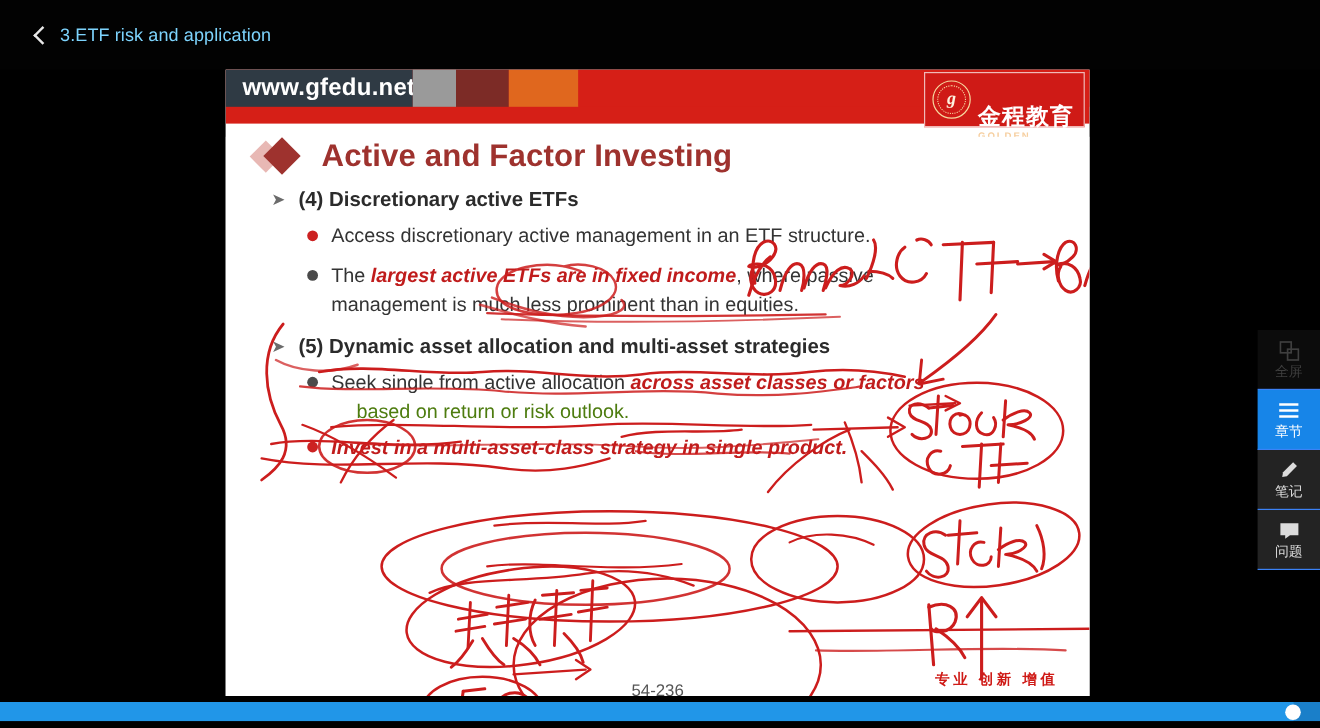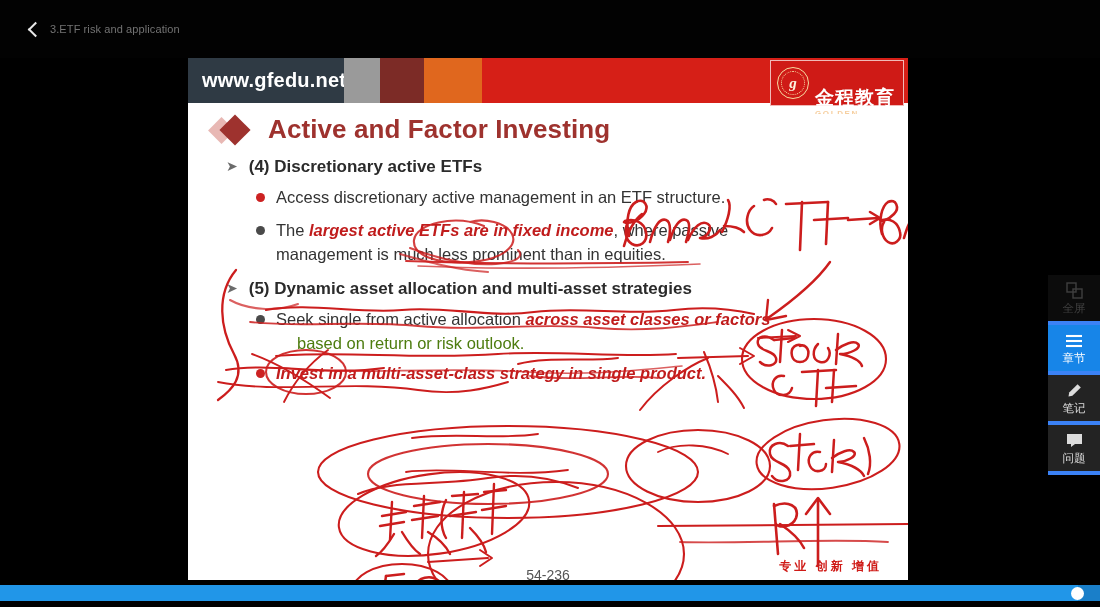--- a/index.html
+++ b/index.html
@@ -28,43 +28,43 @@
     cursor: pointer;
   }
   .chev {
     width: 11px; height: 11px;
     border-left: 2px solid #e8e8e8;
     border-bottom: 2px solid #e8e8e8;
     transform: rotate(45deg);
     display: block;
   }
   .back-title {
-    color: #737373;
-    font-size: 11px;
+    color: #7dd3fc;
+    font-size: 15px;
     letter-spacing: .1px;
     white-space: nowrap;
   }
 
   
   .stage {
     position: absolute;
     left: 188px; top: 58px;
     width: 720px; height: 522px;
     background: #fff;
     overflow: hidden;
   }
 
   
   .slide-head {
     position: relative;
     width: 720px; height: 45px;
     background: #d61f17;
     display: flex;
   }
-  .hb { height: 45px; }
+  .hb { height: 31px; }
   .hb-url {
     width: 156px;
     background: #2f3a44;
     color: #fff;
     font-size: 20px;
     font-weight: bold;
     display: flex; align-items: center;
     padding-left: 14px;
     letter-spacing: .2px;
   }
@@ -204,21 +204,21 @@
   .sidebar {
     position: absolute; right: 0; top: 275px;
     width: 52px;
   }
   .side-item {
     width: 52px; height: 50px;
     background: #232323;
     display: flex; flex-direction: column;
     align-items: center; justify-content: center;
     gap: 3px;
-    border-bottom: 4px solid #3b82f6;
+    border-bottom: 1px solid #3b82f6;
     cursor: pointer;
   }
   .side-item.dim { background: #0c0c0c; }
   .side-item.dim .si-label, .side-item.dim .si-icon { color: #3f3f3f; }
   .side-item.active { background: #1785e8; }
   .side-item.active .si-label, .side-item.active .si-icon { color: #fff; }
   .si-icon { color: #dcdcdc; line-height: 1; height: 19px; display: flex; align-items: center; }
   .si-label { color: #dcdcdc; font-size: 11.5px; line-height: 1; }
 
   

